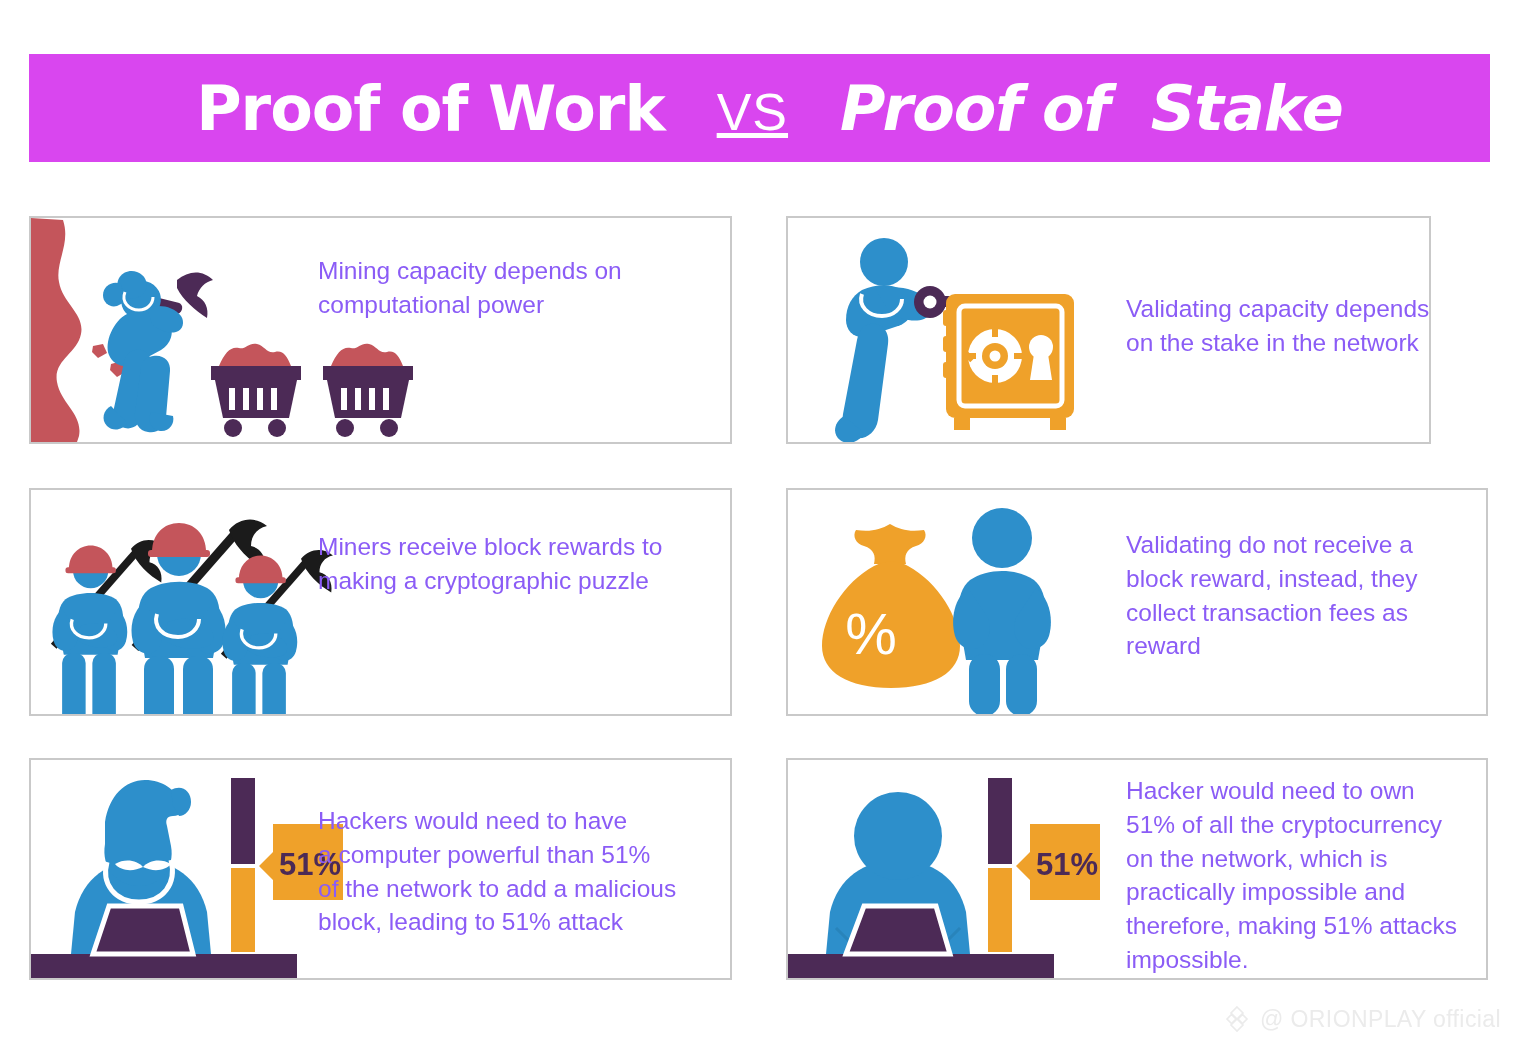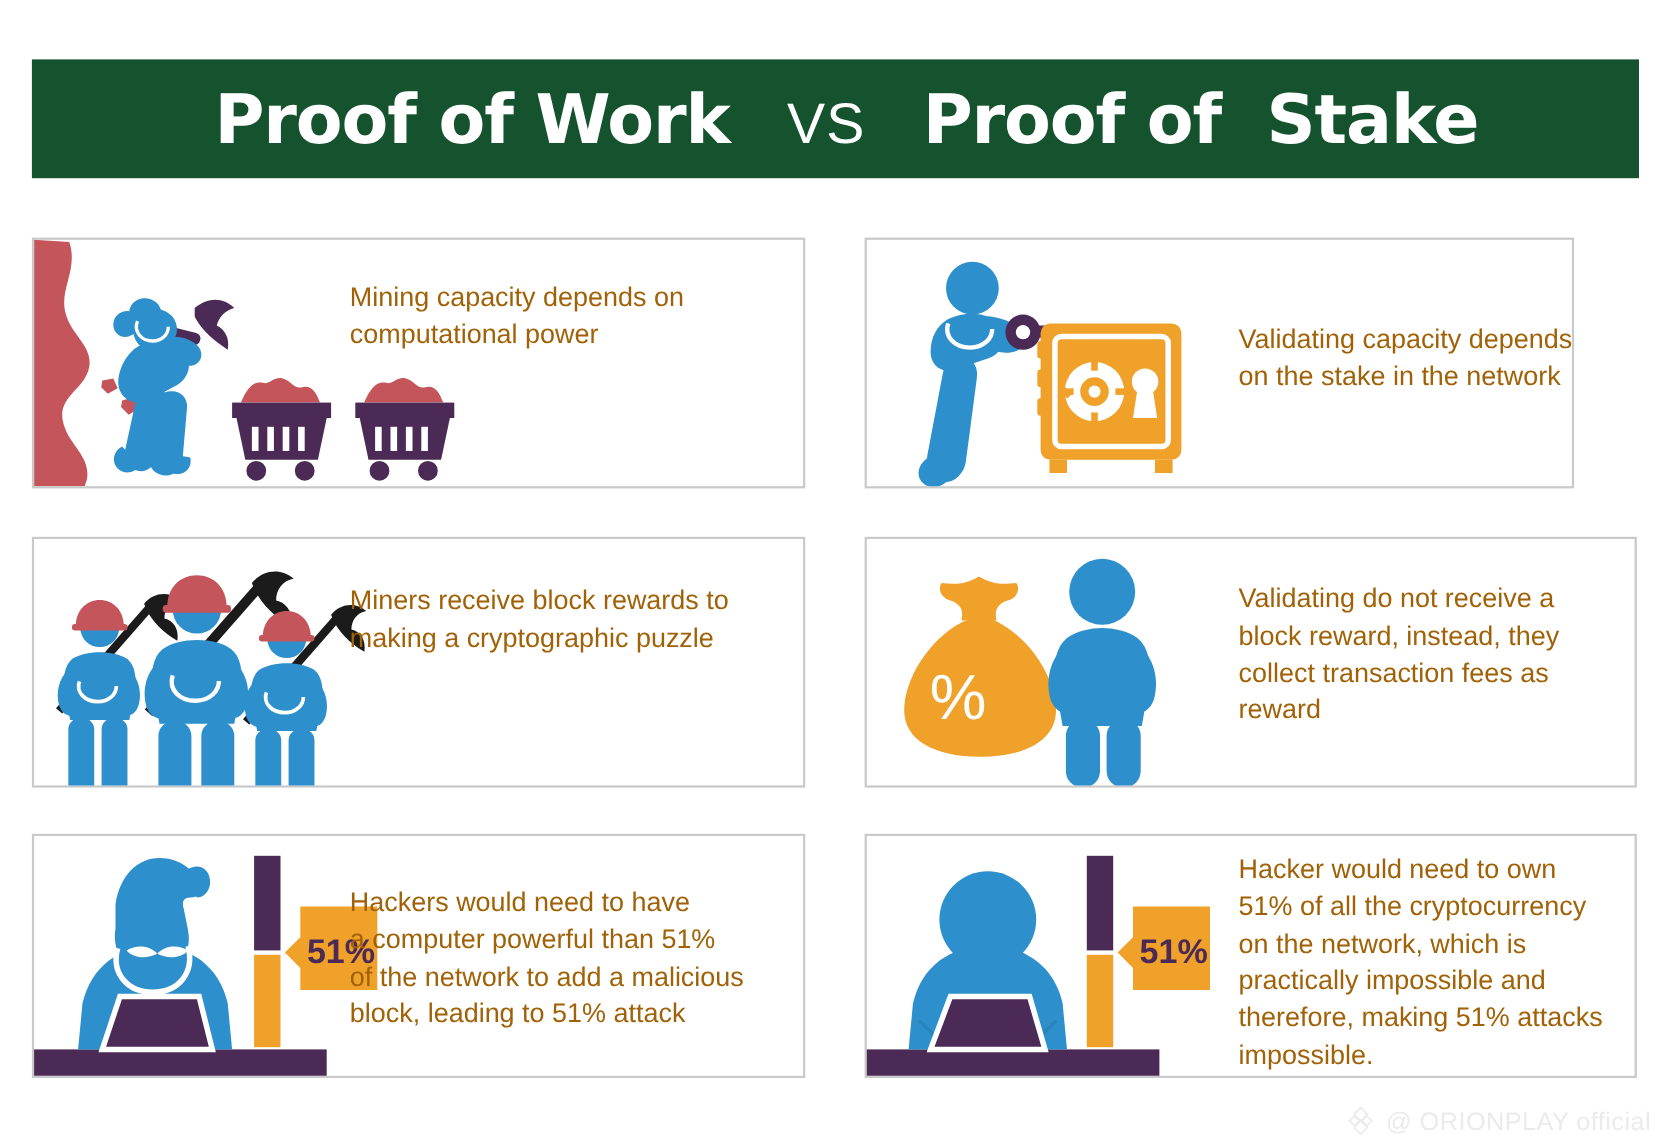--- a/index.html
+++ b/index.html
@@ -15,21 +15,21 @@
     font-family: "Liberation Sans", sans-serif;
   }
 
   
   .header-band {
     position: absolute;
     left: 29px;
     top: 54px;
     width: 1461px;
     height: 108px;
-    background: #14532d;
+    background: #d946ef;
     display: flex;
     align-items: center;
     justify-content: center;
   }
   .header-inner {
     display: flex;
     align-items: baseline;
     justify-content: center;
     width: 100%;
   }
@@ -40,43 +40,44 @@
     letter-spacing: -1px;
     font-family: "DejaVu Sans", sans-serif;
     white-space: pre;
   }
   .title-vs {
     color: #ffffff;
     font-size: 52px;
     font-family: "Liberation Sans", sans-serif;
     padding: 0 52px;
     letter-spacing: 1px;
+    text-decoration: underline;
   }
   .title-left { margin-left: 80px; }
-  .title-right { margin-right: 60px; }
+  .title-right { margin-right: 60px; font-style: italic; }
 
   
   .panel {
     position: absolute;
     box-sizing: border-box;
     border: 2px solid #c9c9c9;
     background: #ffffff;
     overflow: hidden;
   }
   .panel-art {
     position: absolute;
     left: 0;
     top: 0;
     bottom: 0;
     width: 300px;
     overflow: visible;
   }
   .panel-text {
     position: absolute;
-    color: #a16207;
+    color: #8b5cf6;
     font-size: 24.5px;
     line-height: 1.38;
     font-family: "Liberation Sans", sans-serif;
     white-space: pre-line;
   }
 
   
   #panel-pow-1 { left: 29px; top: 216px; width: 703px; height: 228px; }
   #panel-pow-2 { left: 29px; top: 488px; width: 703px; height: 228px; }
   #panel-pow-3 { left: 29px; top: 758px; width: 703px; height: 222px; }

